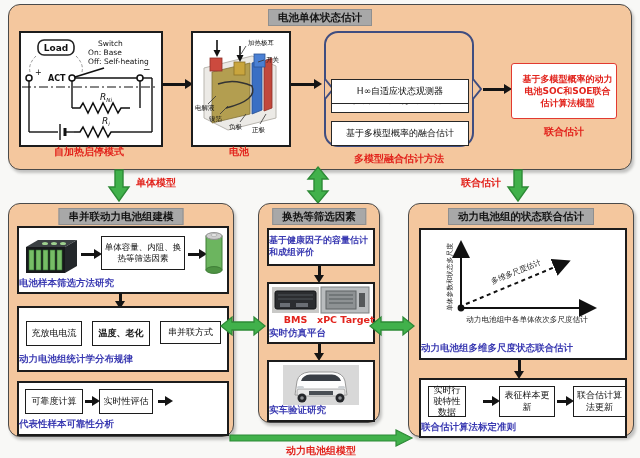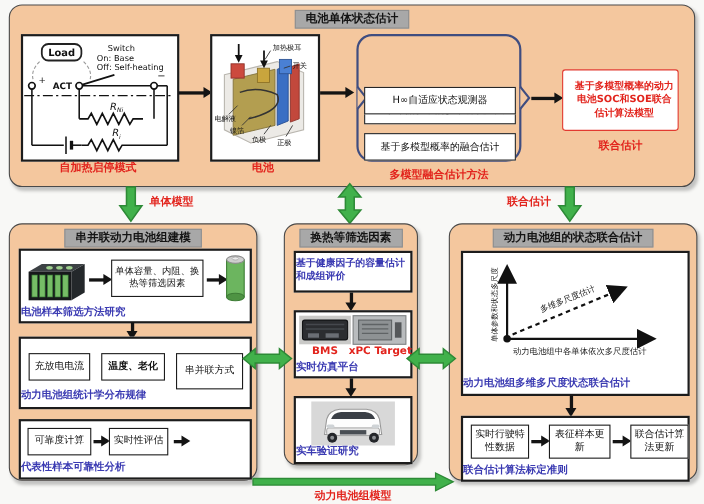--- a/index.html
+++ b/index.html
@@ -199,21 +199,21 @@
 
     <div class="varrow" style="left:110px;top:89px;height:9px;"></div>
 
     <div class="wbox" style="left:8px;top:102px;width:208px;height:62px;">
       <div class="sbox" style="left:7px;top:13px;width:56px;height:25px;">
         <span>充放电电流</span>
       </div>
       <div class="sbox" style="left:73px;top:13px;width:58px;height:25px;font-weight:bold;">
         <span>温度、老化</span>
       </div>
-      <div class="sbox" style="left:141px;top:13px;width:61px;height:33px;">
+      <div class="sbox" style="left:141px;top:13px;width:61px;height:23px;">
         <span>串并联方式</span>
       </div>
       <div class="cap-blue" style="left:0;bottom:4px;width:208px;">动力电池组统计学分布规律</div>
     </div>
 
     <div class="wbox" style="left:8px;top:177px;width:208px;height:51px;">
       <div class="sbox" style="left:6px;top:6px;width:58px;height:25px;">
         <span>可靠度计算</span>
       </div>
       <div class="harrow" style="left:66px;top:17px;width:8px;"></div>
@@ -293,21 +293,21 @@
         <text x="31" y="47" font-size="6.8" fill="#222" text-anchor="middle" transform="rotate(-90 31 47)">单体参数和状态多尺度</text>
         <text x="96" y="44" font-size="7.6" fill="#222" text-anchor="middle" transform="rotate(-22 96 44)">多维多尺度估计</text>
         <text x="106" y="92" font-size="7.6" fill="#222" text-anchor="middle">动力电池组中各单体依次多尺度估计</text>
       </svg>
       <div class="cap-blue" style="left:0;bottom:3px;width:204px;">动力电池组多维多尺度状态联合估计</div>
     </div>
 
     <div class="varrow" style="left:109px;top:156px;height:12px;"></div>
 
     <div class="wbox" style="left:10px;top:174px;width:204px;height:56px;">
-      <div class="sbox" style="left:7px;top:6px;width:53px;height:31px;">
+      <div class="sbox" style="left:7px;top:6px;width:38px;height:31px;">
         <span>实时行驶特性数据</span>
       </div>
       <div class="harrow" style="left:62px;top:20px;width:10px;"></div>
       <div class="sbox" style="left:78px;top:6px;width:56px;height:31px;">
         <span>表征样本更新</span>
       </div>
       <div class="harrow" style="left:136px;top:20px;width:10px;"></div>
       <div class="sbox" style="left:152px;top:6px;width:53px;height:31px;">
         <span>联合估计算法更新</span>
       </div>

